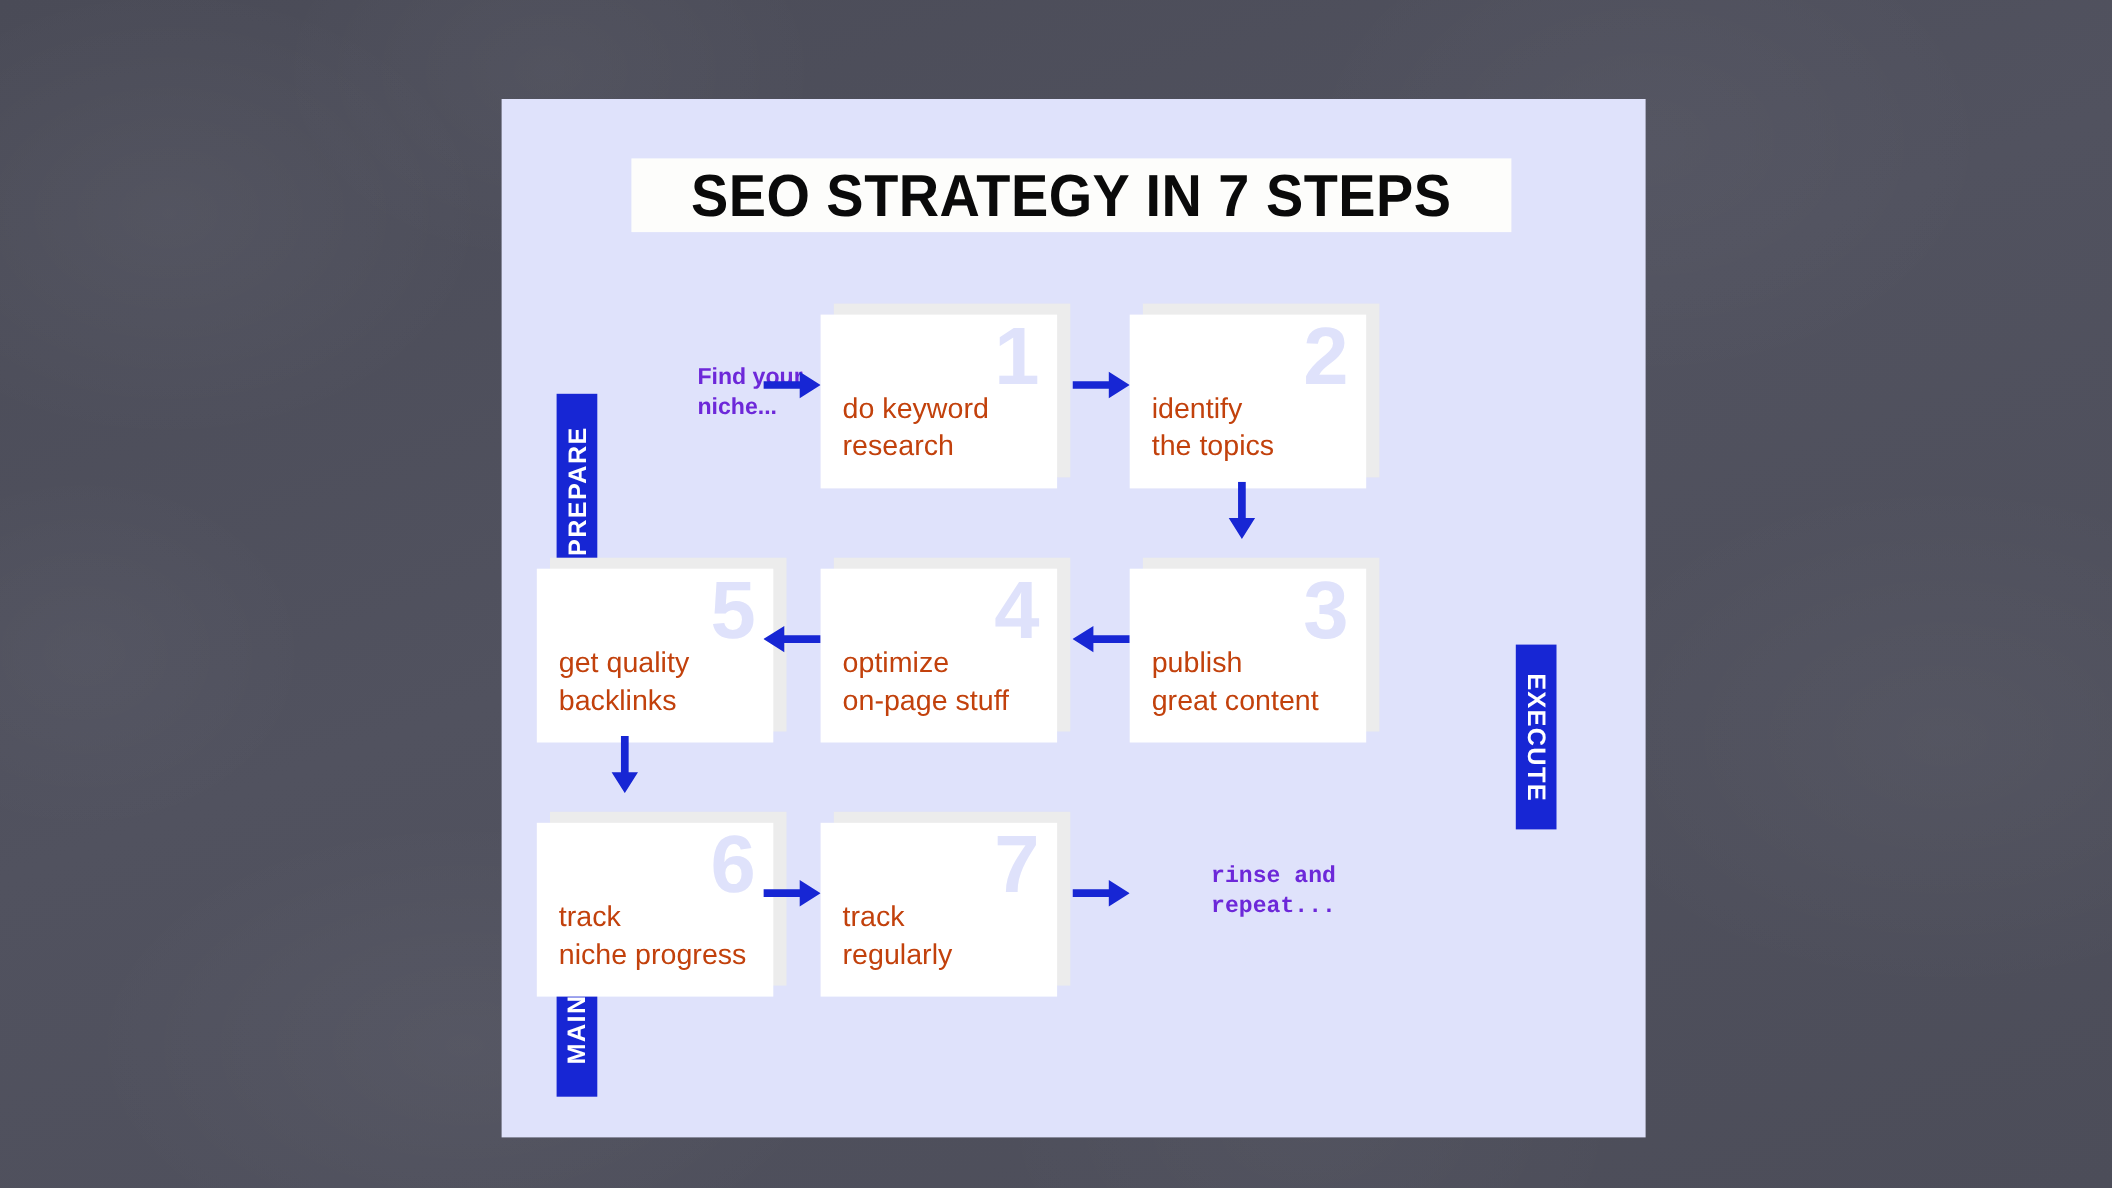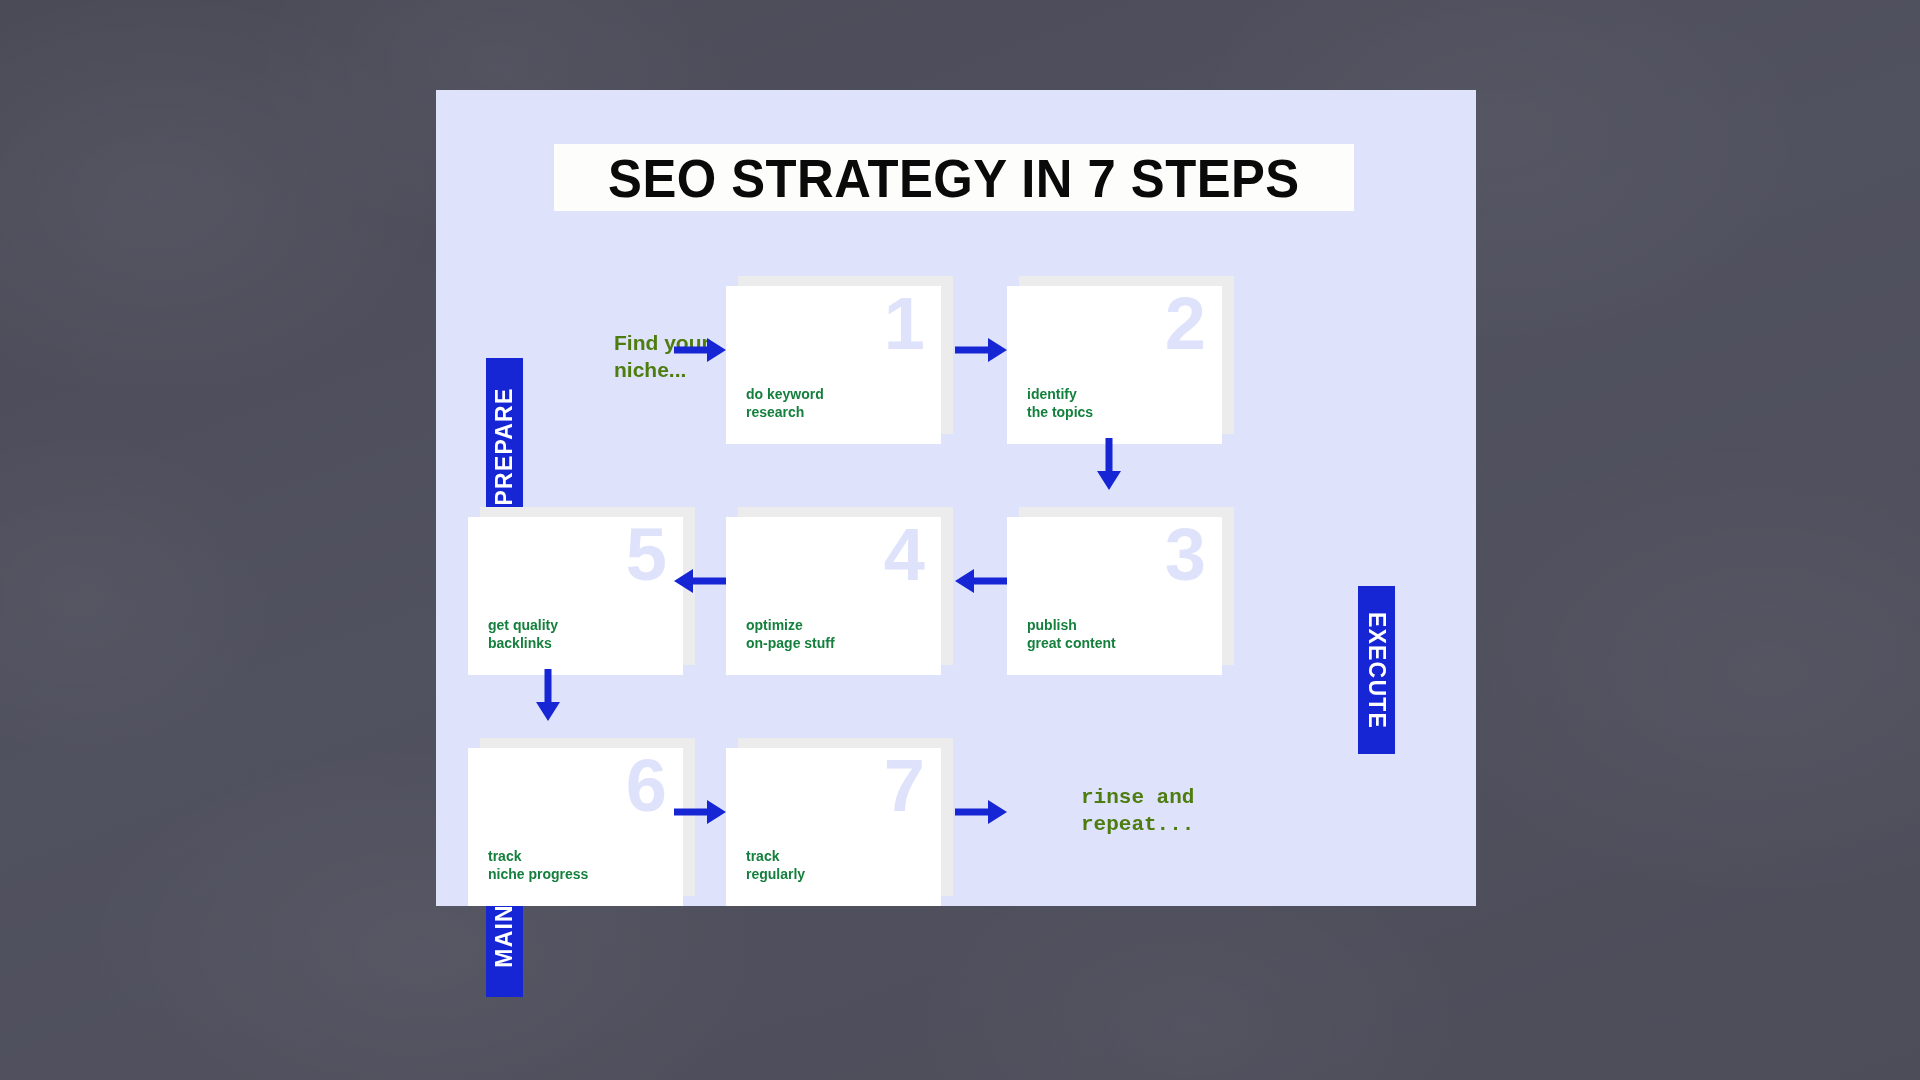--- a/index.html
+++ b/index.html
@@ -26,22 +26,22 @@
       radial-gradient(ellipse 460px 320px at 78% 12%, rgba(255,255,255,.030), transparent 70%),
       radial-gradient(ellipse 520px 340px at 92% 62%, rgba(255,255,255,.035), transparent 70%),
       radial-gradient(ellipse 420px 260px at 62% 95%, rgba(255,255,255,.028), transparent 70%),
       radial-gradient(ellipse 300px 200px at 46% 40%, rgba(0,0,0,.05), transparent 70%),
       linear-gradient(160deg,#4a4b57 0%,#51525f 45%,#4c4d59 100%);
   }
 
   
   #panel {
     position:absolute;
-    left:436px; top:90px;
-    width:1040px; height:816px;
+    left:456px; top:90px;
+    width:1040px; height:944px;
     background:#dfe2fb;
   }
 
   
   #title-bar {
     position:absolute;
     left:118px; top:54px;
     width:800px; height:67px;
     background:#fdfdfb;
     display:flex; align-items:center; justify-content:center;
@@ -98,42 +98,42 @@
     font-family:"Liberation Sans Narrow","Liberation Sans", sans-serif;
     font-weight:700;
     font-size:74px;
     line-height:1;
     color:#dfe2fb;
     user-select:none;
   }
   .step .lbl {
     position:absolute;
     left:20px; bottom:22px;
-    font-weight:700;
-    font-size:14px;
+    font-weight:400;
+    font-size:26px;
     line-height:1.28;
-    color:#15803d;
+    color:#c2410c;
     white-space:pre-line;
   }
 
   #step-1 { left:290px; top:196px; }
   #step-2 { left:571px; top:196px; }
   #step-3 { left:571px; top:427px; }
   #step-4 { left:290px; top:427px; }
   #step-5 { left:32px;  top:427px; }
   #step-6 { left:32px;  top:658px; }
   #step-7 { left:290px; top:658px; }
 
   
   .freetext {
     position:absolute;
     font-weight:700;
     font-size:21px;
     line-height:1.28;
-    color:#4d7c0f;
+    color:#6d28d9;
     white-space:pre-line;
   }
   #text-start { left:178px; top:240px; }
   #text-end   { left:645px; top:695px;font-family:Liberation Mono, monospace; }
 
   
   .arrow { position:absolute; }
   .arrow svg { display:block; }
 
   #arrow-start-1 { left:238px; top:245px; }

